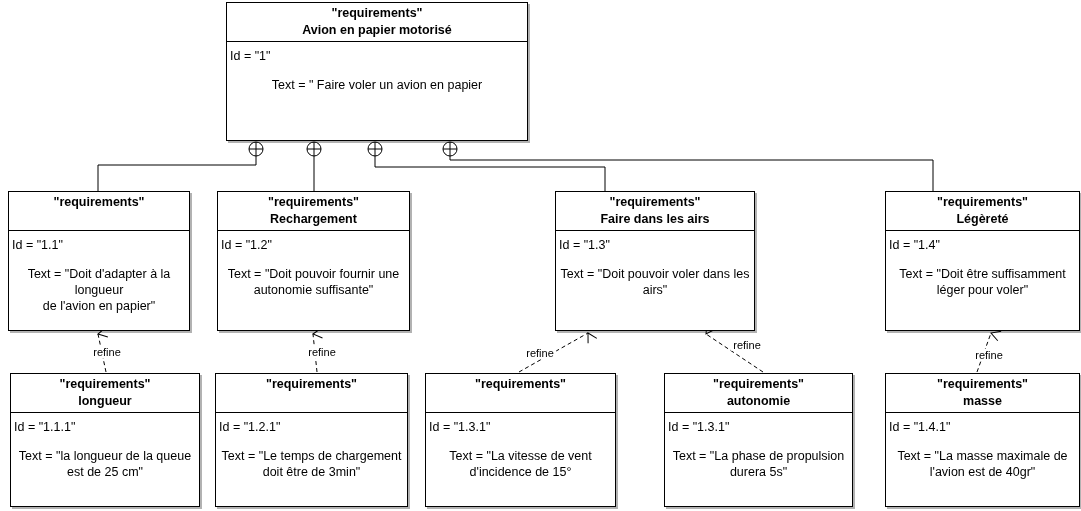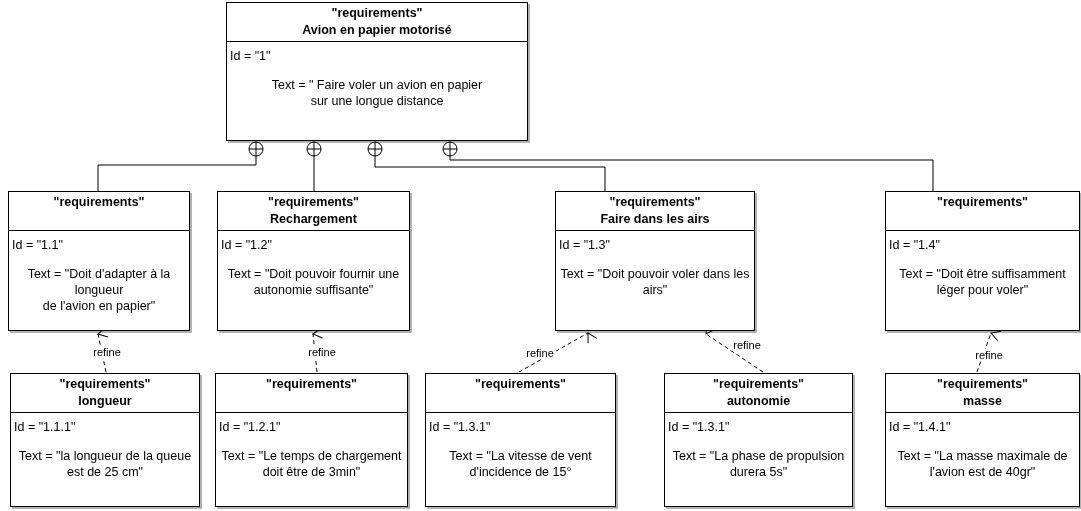--- a/index.html
+++ b/index.html
@@ -104,21 +104,20 @@
 
   <div class="req-box" style="left:226px; top:2px; width:302px; height:139px;">
     <div class="req-header">
       <div>"requirements"</div>
       <div>Avion en papier motorisé</div>
     </div>
     <div class="req-body">
       <div class="id-line">Id = "1"</div>
       <div class="text-lines">
         <div>Text = " Faire voler un avion en papier</div>
-        <div>sur une longue distance</div>
       </div>
     </div>
   </div>
 
   <div class="req-box" style="left:8px; top:191px; width:182px; height:140px;">
     <div class="req-header">
       <div>"requirements"</div>
     </div>
     <div class="req-body">
       <div class="id-line">Id = "1.1"</div>
@@ -154,20 +153,21 @@
       <div class="text-lines">
         <div>Text = "Doit pouvoir voler dans les</div>
         <div>airs"</div>
       </div>
     </div>
   </div>
 
   <div class="req-box" style="left:885px; top:191px; width:195px; height:140px;">
     <div class="req-header">
       <div>"requirements"</div>
+      <div>Légèreté</div>
     </div>
     <div class="req-body">
       <div class="id-line">Id = "1.4"</div>
       <div class="text-lines">
         <div>Text = "Doit être suffisamment</div>
         <div>léger pour voler"</div>
       </div>
     </div>
   </div>
 

